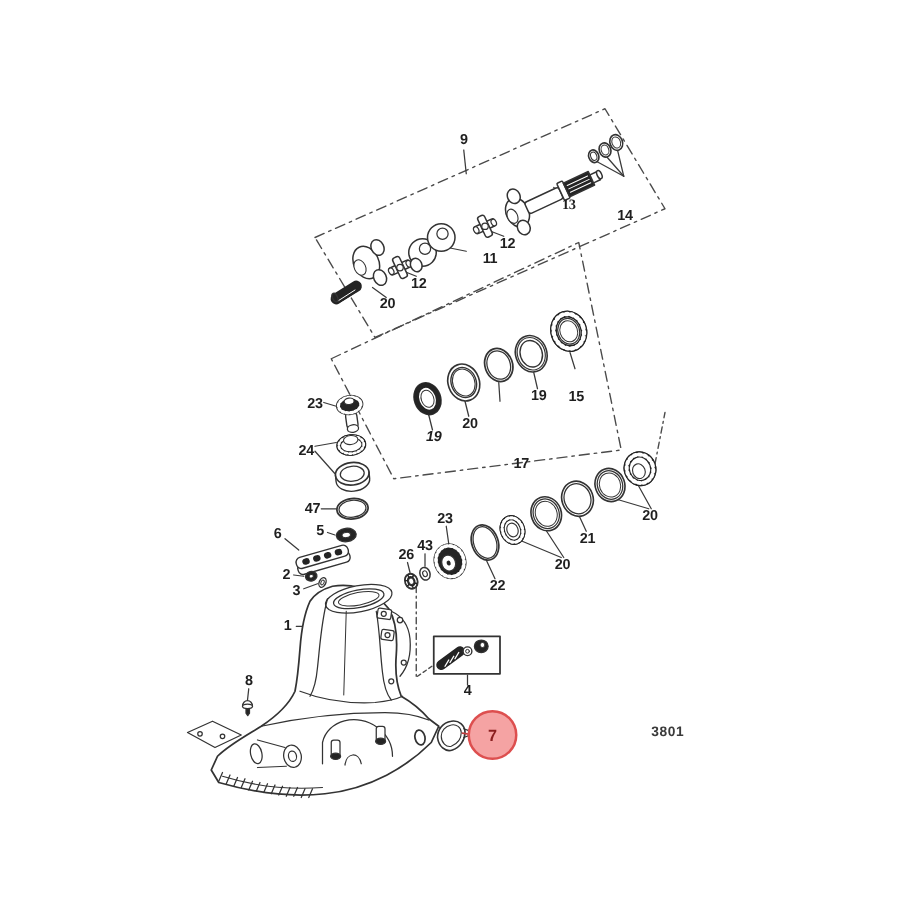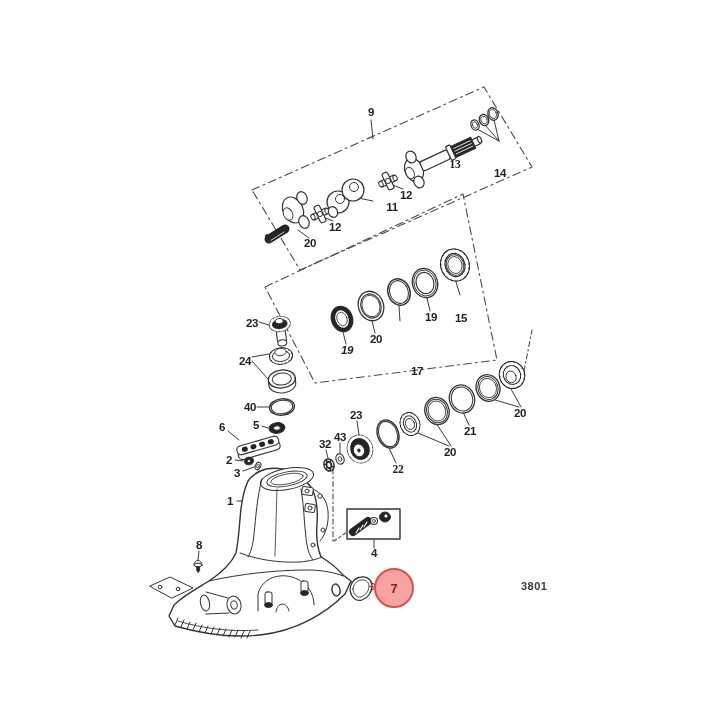--- a/index.html
+++ b/index.html
@@ -340,27 +340,27 @@
       <div class="callout" style="left: 455px; top: 164px; font-family: Liberation Serif, serif;">13</div>
       <div class="callout" style="left: 500px; top: 143px; margin-top: 30px;">14</div>
       <div class="callout" style="left: 461px; top: 318px;">15</div>
       <div class="callout" style="left: 431px; top: 317px;">19</div>
       <div class="callout" style="left: 417px; top: 327px; margin-top: 44px;">17</div>
       <div class="callout" style="left: 376px; top: 339px;">20</div>
       <div class="callout" style="left: 347px; top: 350px; font-style: italic;">19</div>
       <div class="callout" style="left: 450px; top: 452px;">20</div>
       <div class="callout" style="left: 520px; top: 413px;">20</div>
       <div class="callout" style="left: 470px; top: 431px;">21</div>
-      <div class="callout" style="left: 398px; top: 469px; font-family: Liberation Serif, serif;">22</div>
+      <div class="callout" style="left: 398px; top: 469px;">22</div>
       <div class="callout" style="left: 252px; top: 323px;">23</div>
       <div class="callout" style="left: 356px; top: 415px;">23</div>
       <div class="callout" style="left: 245px; top: 361px;">24</div>
       <div class="callout" style="left: 340px; top: 437px;">43</div>
-      <div class="callout" style="left: 325px; top: 444px;">32</div>
-      <div class="callout" style="left: 250px; top: 407px;">40</div>
+      <div class="callout" style="left: 325px; top: 444px;">26</div>
+      <div class="callout" style="left: 250px; top: 407px;">47</div>
     </div>
 
 <div class="highlight-badge" id="badge" style="left: 374px; top: 568px; width: 40px; height: 40px; background: rgb(245, 163, 163); border-color: rgb(221, 79, 79); color: rgb(138, 31, 31);">
   <span>7</span>
 </div>
 
 <div class="part-code">3801</div>
 
 </div>
 

